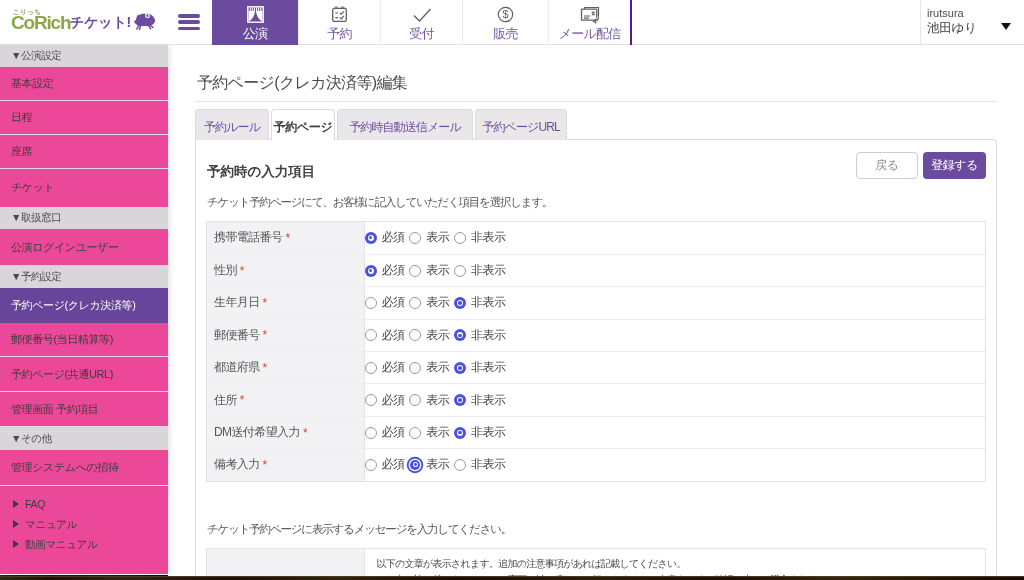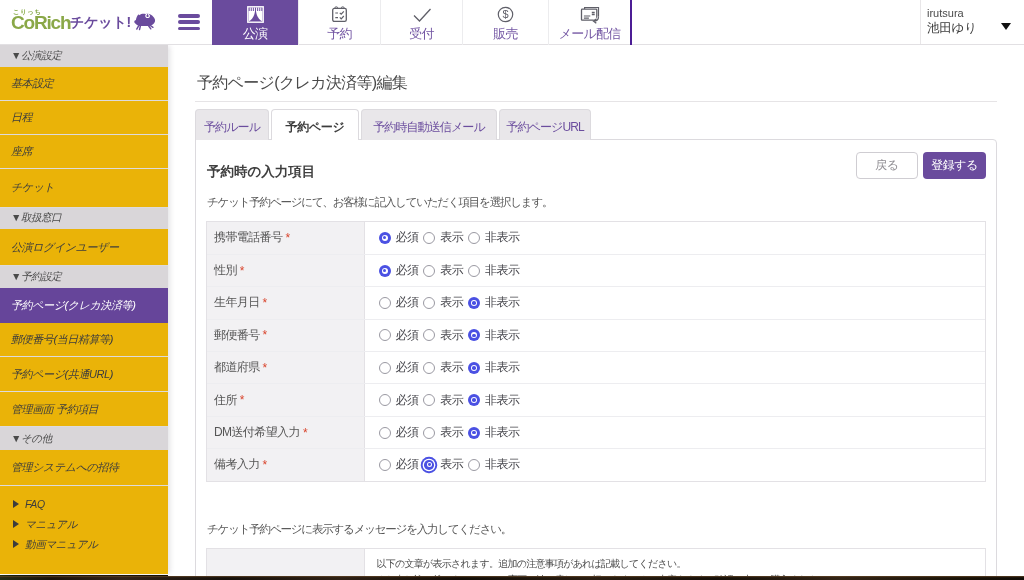--- a/index.html
+++ b/index.html
@@ -19,21 +19,21 @@
 .nv .ic { position:absolute; top:6px; left:0; right:0; height:17px; }
 .nv .lb { position:absolute; top:25px; left:0; right:0; font-size:13px; letter-spacing:-0.8px; color:#7356a3; }
 .nv.on { background:#6a4b9d; border-left:none; }
 .nv.on .lb { color:#fff; }
 .usep { position:absolute; left:920px; top:0; width:1px; height:44px; background:#e8e6e8; }
 .uinfo { position:absolute; left:927px; top:7px; }
 .uinfo .l1 { font-size:11px; color:#4a4a4a; }
 .uinfo .l2 { font-size:12.5px; letter-spacing:-0.2px; color:#3c3c3c; margin-top:0.5px; }
 .ucaret { position:absolute; left:1001px; top:23px; width:0; height:0; border-left:5.5px solid transparent; border-right:5.5px solid transparent; border-top:7px solid #111; }
 
-.sb { position:absolute; top:45px; left:0; width:168px; height:529px; background:#eab308; box-shadow:3px 0 5px -1px rgba(60,50,70,0.14); z-index:5;font-style:italic; }
+.sb { position:absolute; top:45px; left:0; width:168px; height:529px; background:#ec4899; box-shadow:3px 0 5px -1px rgba(60,50,70,0.14); z-index:5; }
 .band { background:#d9d6d9; color:#4a4a4a; font-size:10.5px; letter-spacing:-0.4px; padding-left:11px; display:flex; align-items:center; }
 .itm { font-size:11px; letter-spacing:-0.4px; color:#3d3d3d; padding-left:11px; display:flex; align-items:center; border-bottom:1px solid #dddbdd; }
 .itm.act { background:#66459a; color:#fff; border-bottom:none; }
 .faq { padding:8px 0 0 13px; font-size:10.5px; letter-spacing:-0.3px; color:#3d3d3d; }
 .faq div { height:20px; line-height:20px; }
 .faq .tri { display:inline-block; width:0; height:0; border-top:4px solid transparent; border-bottom:4px solid transparent; border-left:6px solid #3d3d3d; margin-right:6px; }
 
 .ct { position:absolute; top:45px; left:168px; width:856px; height:531px; background:#fff; overflow:hidden; padding:0 27px; }
 .title { margin-top:28px; padding:0 0 7px 2px; font-size:16px; letter-spacing:-0.7px; color:#4a4a4a; border-bottom:1px solid #e6e4e6; }
 .tabs { margin-top:7px; display:flex; position:relative; z-index:2; height:31px; margin-bottom:-1px; }
@@ -44,21 +44,21 @@
 .btns { position:absolute; top:12px; right:10px; }
 .btn1 { display:inline-block; width:62px; height:27px; line-height:25px; text-align:center; border:1px solid #cfcdd2; border-radius:4px; background:#fff; color:#918f94; font-size:12px; letter-spacing:-0.5px; vertical-align:top; }
 .btn2 { display:inline-block; width:63px; height:27px; line-height:27px; text-align:center; border-radius:4px; background:#6a4b9d; color:#fff; font-size:12px; letter-spacing:-0.5px; vertical-align:top; margin-left:5px; }
 .psub { position:absolute; top:54.5px; left:11px; font-size:11.5px; letter-spacing:-1.2px; color:#565656; }
 .tbl { position:absolute; left:10px; right:10px; border:1px solid #e3e1e5; }
 .tb1 { top:80.5px; }
 .row { display:flex; height:32.4px; border-top:1px solid #ededf0; }
 .row:first-child { border-top:none; }
 .lc { width:157.5px; background:#f2f1f3; border-right:1px solid #e3e1e5; font-size:12px; letter-spacing:-0.6px; color:#565656; padding-left:7px; display:flex; align-items:center; }
 .lc b { color:#d9442c; font-weight:normal; margin-left:3px; font-size:12px; }
-.vc { flex:1; display:flex; align-items:center; padding-left:14px; font-size:12px; letter-spacing:-0.4px; color:#48484e; }
+.vc { flex:1; display:flex; align-items:center; font-size:12px; letter-spacing:-0.4px; color:#48484e; }
 .vc span.t { margin-right:4.5px; margin-left:5px; }
 .rd { width:12px; height:12px; border-radius:50%; border:1px solid #9a99a2; background:#fff; position:relative; flex:none; }
 .rd.sel { border:none; background:#4b51e3; }
 .rd.sel::before { content:""; position:absolute; left:3px; top:3px; width:6px; height:6px; border-radius:50%; background:#fff; }
 .rd.sel::after { content:""; position:absolute; left:4.2px; top:4.2px; width:3.6px; height:3.6px; border-radius:50%; background:#4b51e3; }
 .rd.foc { width:9.5px; height:9.5px; margin:1.25px; border:none; background:#4b51e3; box-shadow:0 0 0 1.3px #fff, 0 0 0 3.2px #4b51e3; }
 .rd.foc::before { content:""; position:absolute; left:2.2px; top:2.2px; width:5px; height:5px; border-radius:50%; background:#fff; }
 .rd.foc::after { content:""; position:absolute; left:3.3px; top:3.3px; width:2.9px; height:2.9px; border-radius:50%; background:#4b51e3; }
 .panel h3 { position:absolute; top:358px; left:11px; font-size:13.5px; color:#3f3f3f; }
 .psub2 { position:absolute; top:382px; left:11px; font-size:11.5px; letter-spacing:-1.2px; color:#565656; }
@@ -162,21 +162,21 @@
     <div><span class="tri"></span>FAQ</div>
     <div><span class="tri"></span>マニュアル</div>
     <div><span class="tri"></span>動画マニュアル</div>
   </div>
 </div>
 
 <div class="ct">
   <div class="title">予約ページ(クレカ決済等)編集</div>
   <div class="tabs">
     <div class="tab" style="width:74px">予約ルール</div>
-    <div class="tab on" style="width:88px">予約ページ</div>
+    <div class="tab on" style="width:64px">予約ページ</div>
     <div class="tab" style="width:136px">予約時自動送信メール</div>
     <div class="tab" style="width:92px">予約ページURL</div>
   </div>
   <div class="panel">
     <h2>予約時の入力項目</h2>
     <div class="btns"><span class="btn1">戻る</span><span class="btn2">登録する</span></div>
     <div class="psub">チケット予約ページにて、お客様に記入していただく項目を選択します。</div>
     <div class="tbl tb1">
       <div class="row">
           <div class="lc">携帯電話番号<b>*</b></div>

